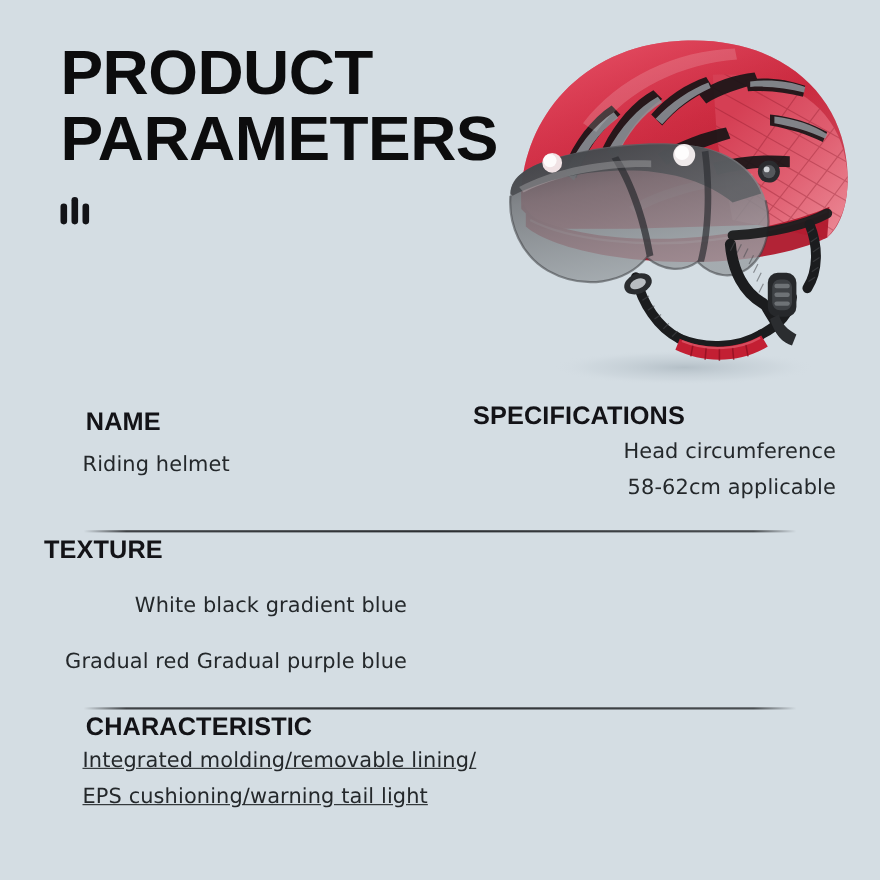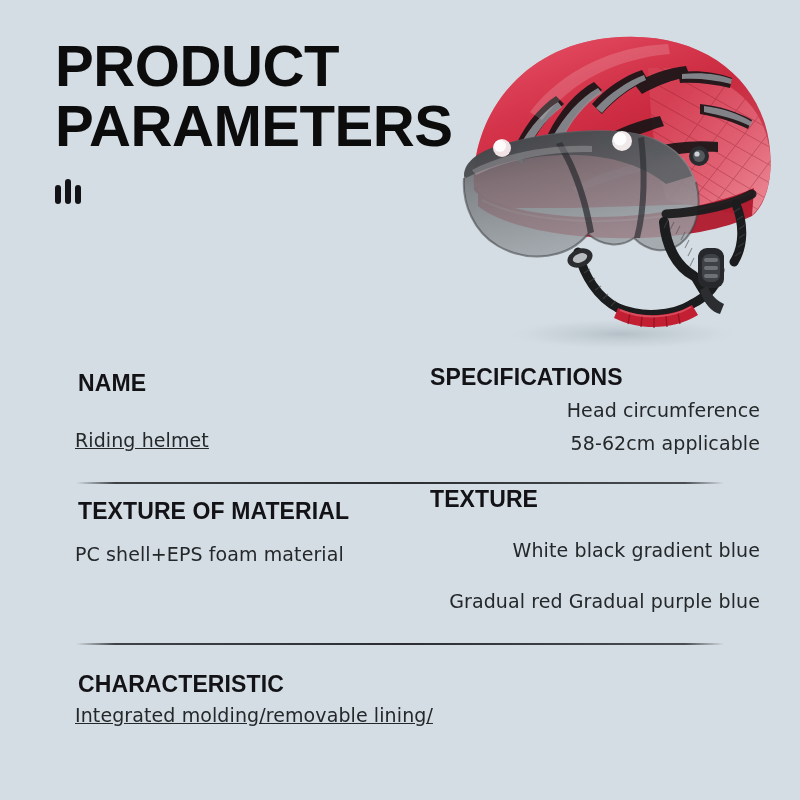--- a/index.html
+++ b/index.html
@@ -92,21 +92,21 @@
     font-size: 19px;
     line-height: 29px;
     color: #24282b;
     letter-spacing: 0.1px;
     white-space: nowrap;
   }
   .spec-col.left .spec-value { margin-left: -3px; }
   .spec-col.right .spec-value { margin-left: -6px; text-align: right; }
 
   .row-1 .spec-col.left  { padding-top: 6px; }
-  .row-1 .spec-col.left .spec-value { margin-top: 28px; text-decoration: underline; }
+  .row-1 .spec-col.left .spec-value { margin-top: 10px; }
   .row-1 .spec-col.right .spec-value { margin-top: 4px; }
 
   .row-2 .spec-col.left { padding-top: 12px; }
   .row-2 .spec-col.left .spec-value { margin-top: 14px; }
   .row-2 .spec-col.right .spec-value { margin-top: 22px; }
 
   .divider {
     height: 2px;
     margin: 0 auto;
     width: 648px;
@@ -116,21 +116,20 @@
         rgba(20,22,25,0.88) 50%,
         rgba(20,22,25,0.72) 94%,
         rgba(20,22,25,0) 100%);
   }
   #divider-1 { margin-top: 24px; }
   #divider-2 { margin-top: 27px; }
 
   
   #characteristic-block {
     padding-left: 78px;
-    padding-top: 24px;
   }
   #characteristic-block .spec-value {
     margin-left: -3px;
     line-height: 33px;
     text-decoration: underline;
   }
 </style>
 </head>
 <body>
 
@@ -340,30 +339,27 @@
     <div class="spec-col right">
       <div class="spec-label">SPECIFICATIONS</div>
       <div class="spec-value">Head circumference</div>
       <div class="spec-value">58-62cm applicable</div>
     </div>
   </div>
 
   <div class="divider" id="divider-1"></div>
 
   <div class="spec-row row-2">
-    <div class="spec-col left">
-      <div class="spec-label">TEXTURE OF MATERIAL</div>
-      <div class="spec-value">PC shell+EPS foam material</div>
-    </div>
     <div class="spec-col right">
       <div class="spec-label">TEXTURE</div>
       <div class="spec-value">White black gradient blue</div>
       <div class="spec-value">Gradual red Gradual purple blue</div>
     </div>
   </div>
 
   <div class="divider" id="divider-2"></div>
 
   <div id="characteristic-block">
     <div class="spec-label">CHARACTERISTIC</div>
     <div class="spec-value">Integrated molding/removable lining/</div>
+    <div class="spec-value">EPS cushioning/warning tail light</div>
   </div>
 </div>
 
 </body></html>

